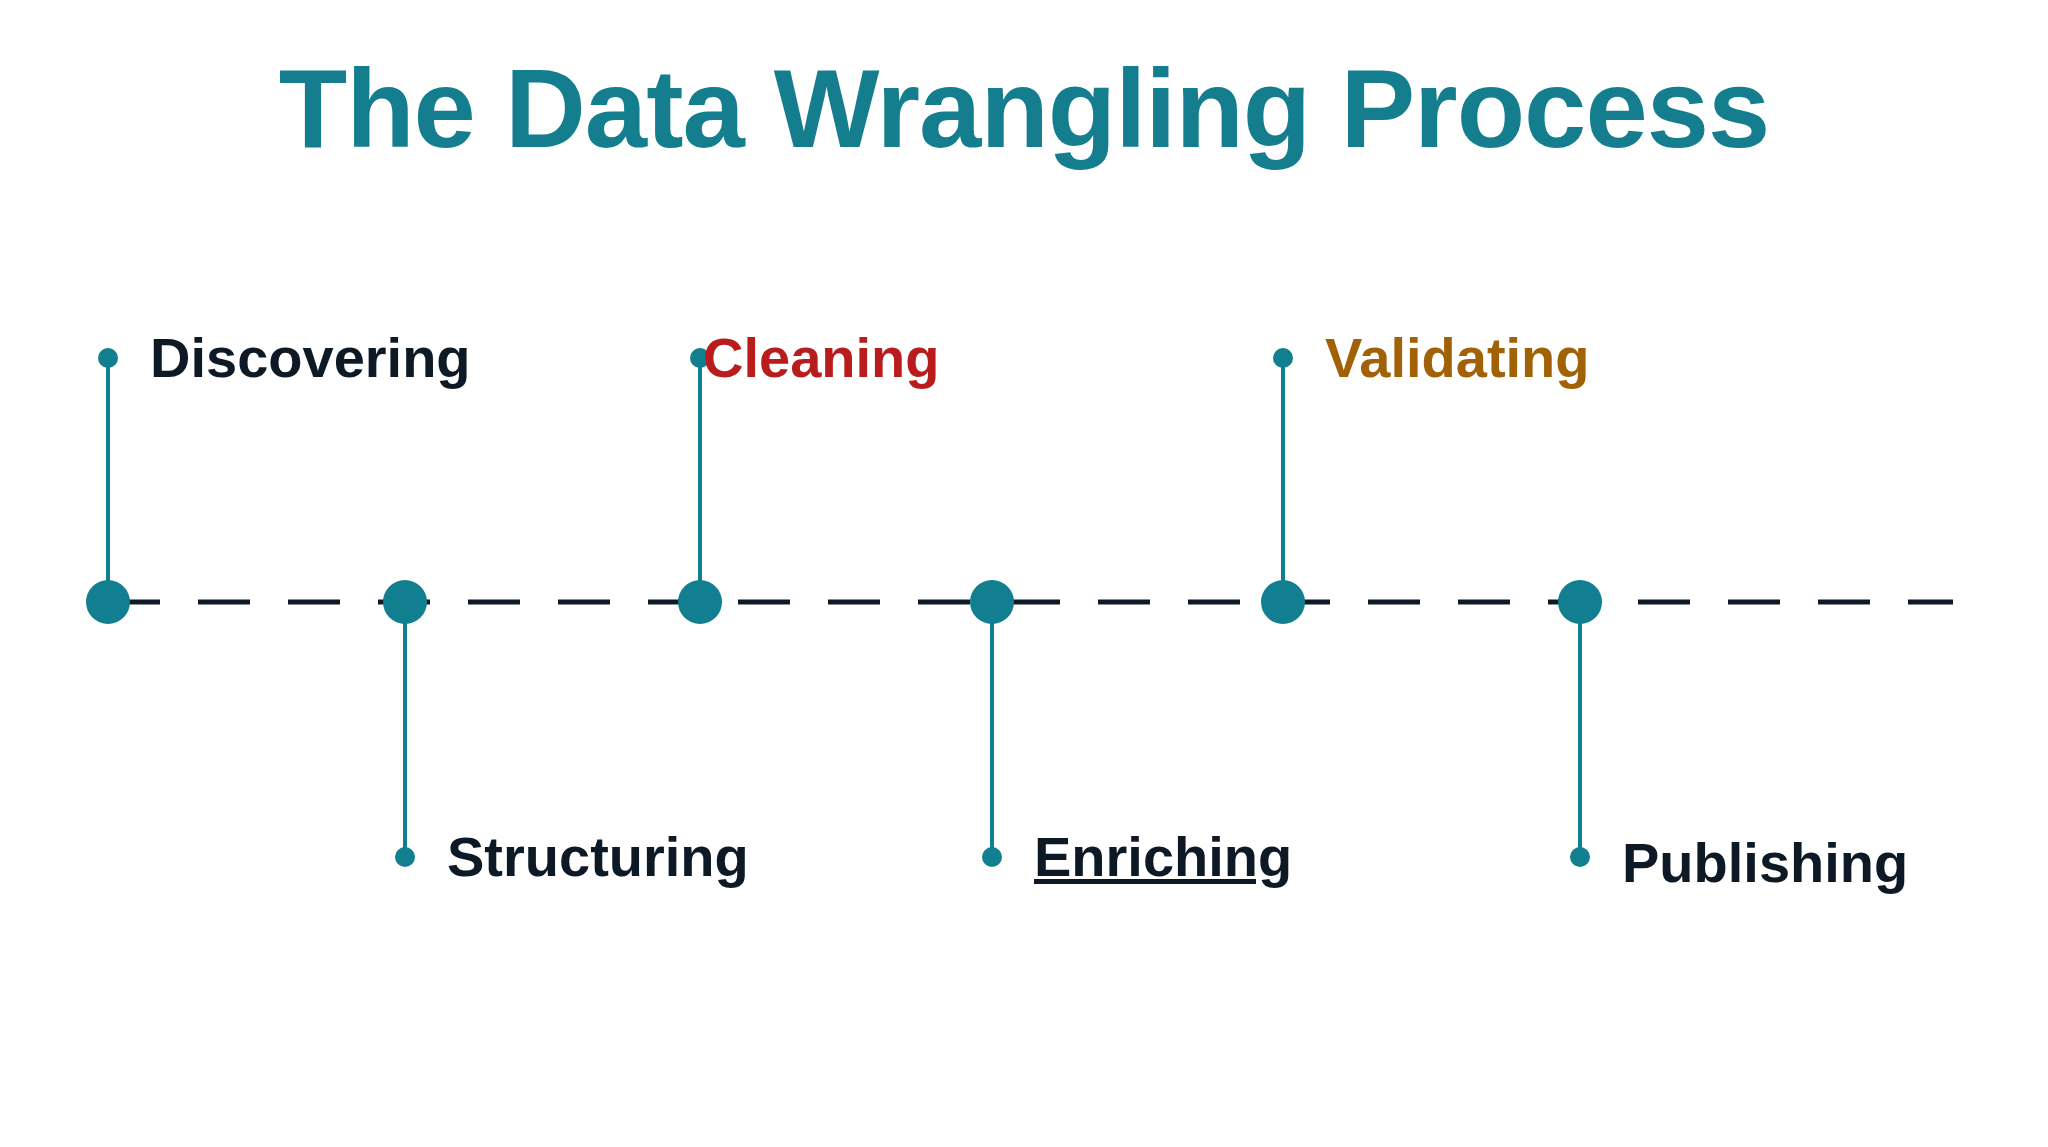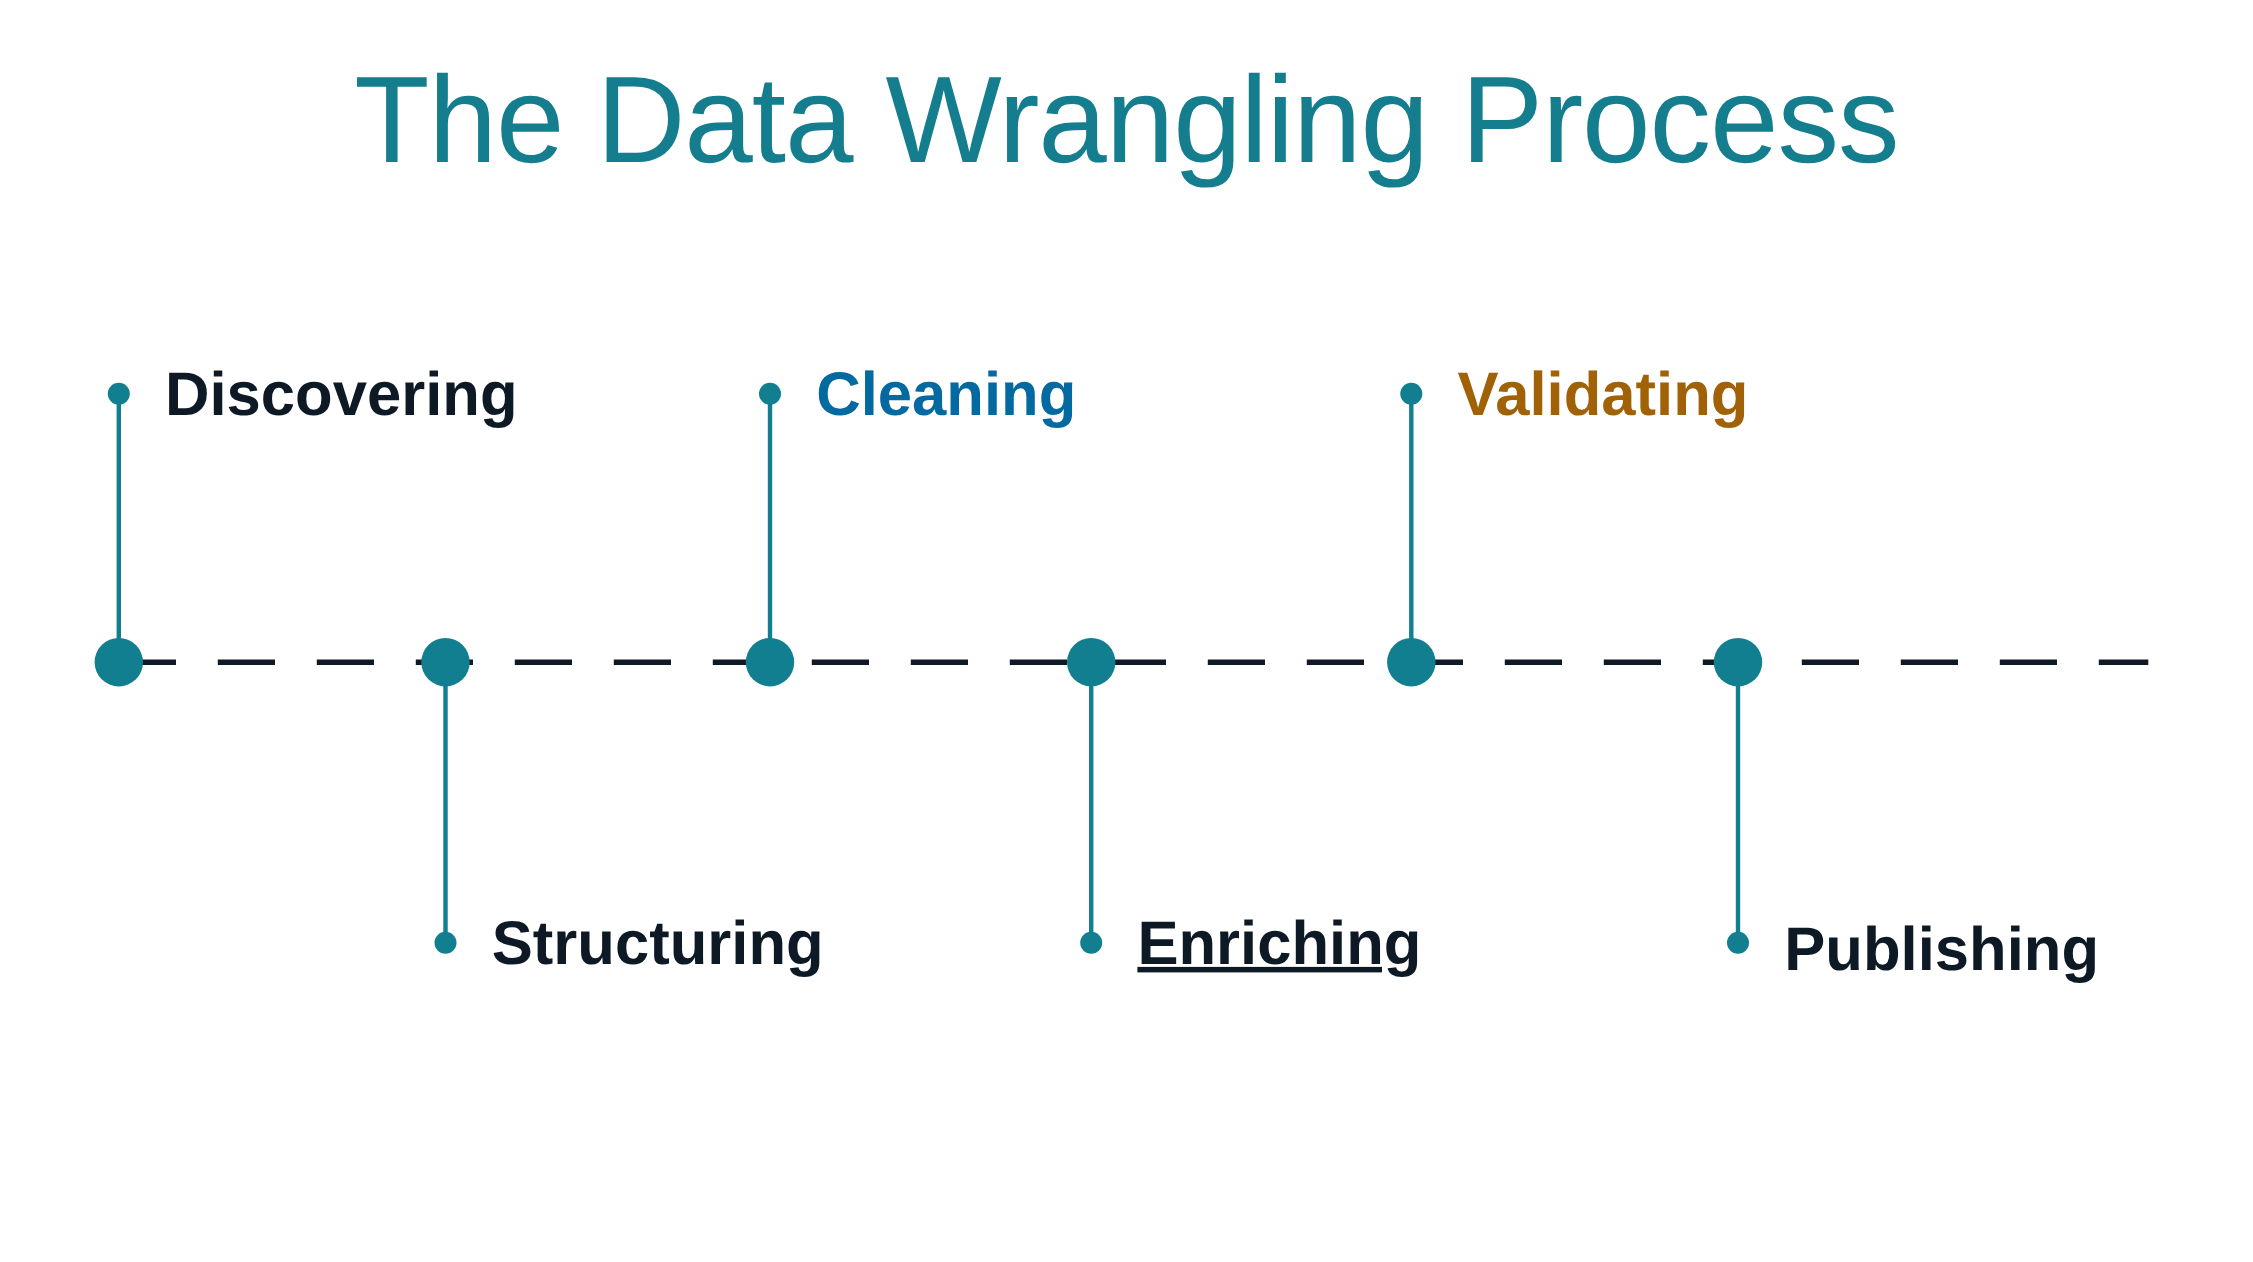--- a/index.html
+++ b/index.html
@@ -16,21 +16,21 @@
     overflow: hidden;
   }
   .title {
     position: absolute;
     top: 48px;
     left: 0;
     width: 2048px;
     margin: 0;
     text-align: center;
     font-size: 112px;
-    font-weight: normal;
+    font-weight: bold;
     letter-spacing: -1px;
     line-height: 122px;
   }
   #timeline-svg {
     position: absolute;
     top: 0;
     left: 0;
   }
   .stage-label {
     position: absolute;
@@ -75,20 +75,20 @@
       <circle cx="1283" cy="602" r="22" fill="#117f8f"></circle>
       <circle cx="1283" cy="358" r="10" fill="#117f8f"></circle>
       <line x1="1580" y1="602" x2="1580" y2="857" stroke="#117f8f" stroke-width="4"></line>
       <circle cx="1580" cy="602" r="22" fill="#117f8f"></circle>
       <circle cx="1580" cy="857" r="10" fill="#117f8f"></circle>
     </svg>
 
   <div id="stage-labels">
       <div class="stage-label" style="left: 150px; top: 358px; color: rgb(13, 26, 38);">Discovering</div>
       <div class="stage-label" style="left: 447px; top: 857px; color: rgb(13, 26, 38);">Structuring</div>
-      <div class="stage-label" style="left: 742px; top: 358px; color: #0369a1; text-align: center;">Cleaning</div>
+      <div class="stage-label" style="left: 703px; top: 358px; color: #b91c1c; text-align: center;">Cleaning</div>
       <div class="stage-label" style="left: 1034px; top: 857px; color: rgb(13, 26, 38); text-decoration: underline;">Enriching</div>
       <div class="stage-label" style="left: 1325px; top: 358px; color: #a16207;">Validating</div>
       <div class="stage-label" style="left: 1622px; top: 863px; color: rgb(13, 26, 38);">Publishing</div>
     </div>
 
 
 </div>
 
 </body></html>

